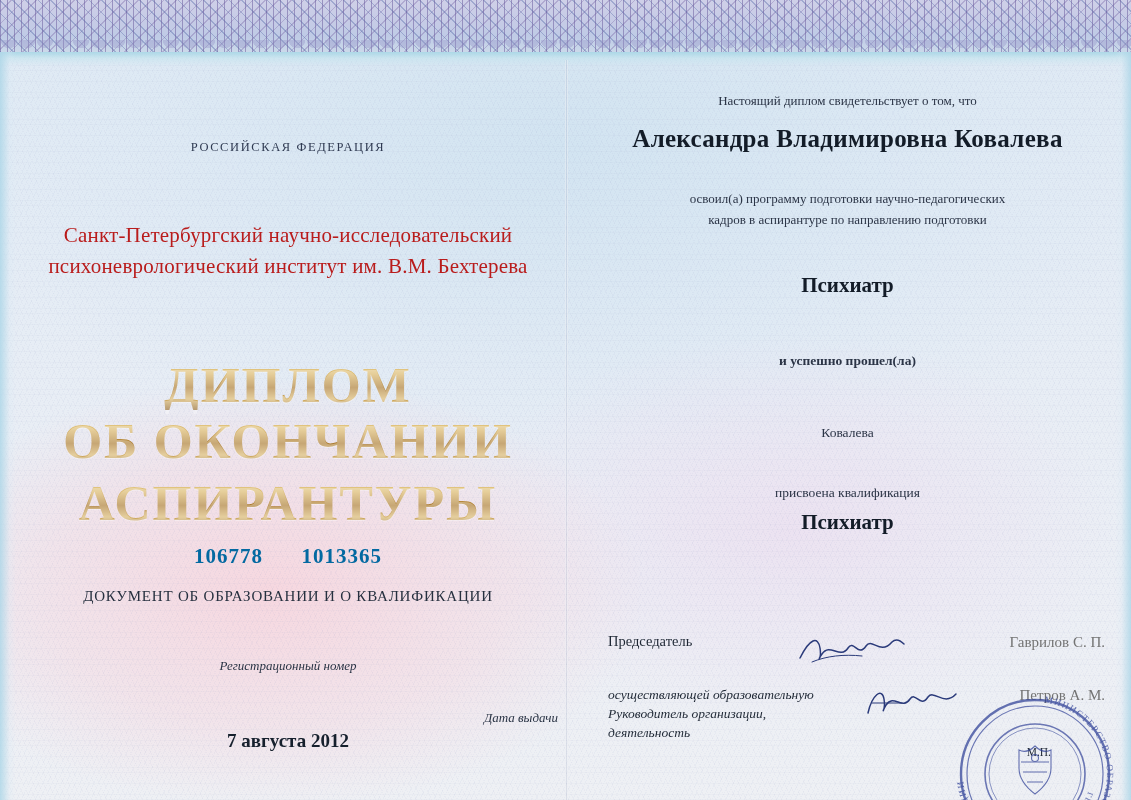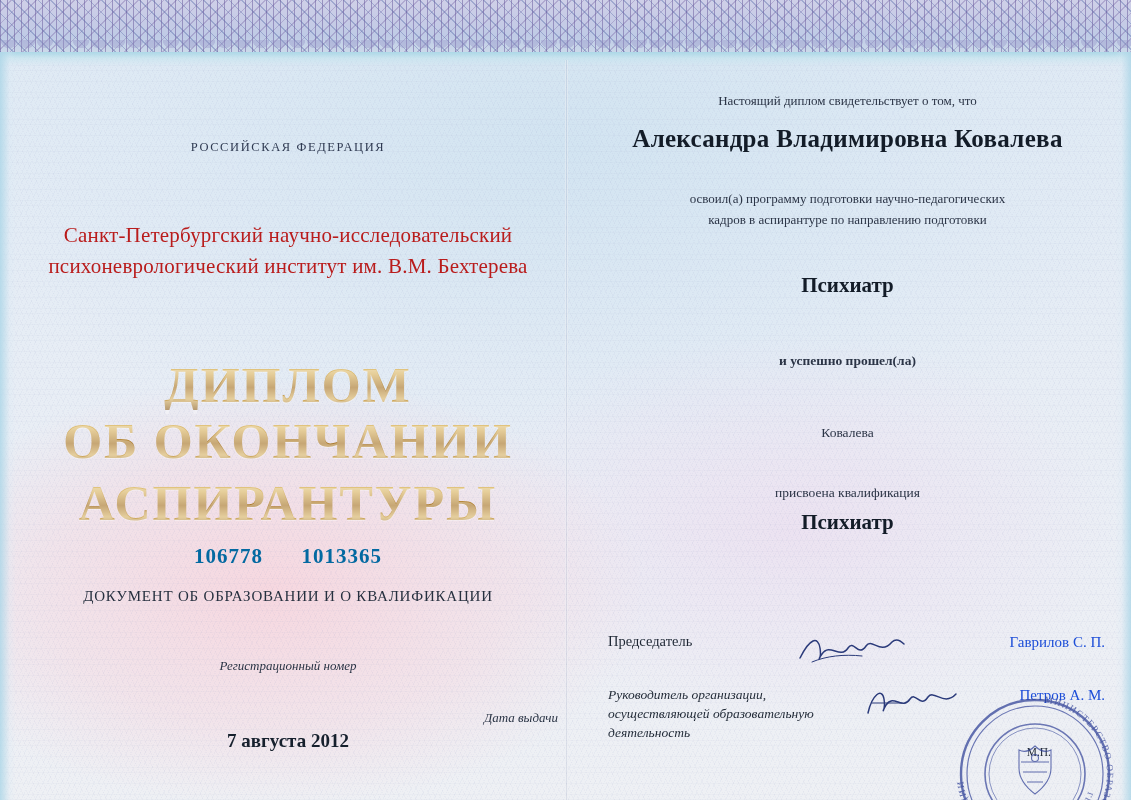--- a/index.html
+++ b/index.html
@@ -285,21 +285,21 @@
   .sig-role {
     font-size: 14.5px;
     color: #1f2835;
     line-height: 19px;
     font-style: normal;
     max-width: 230px;
   }
   .sig-role.italic { font-style: italic; font-size: 13.5px; }
   .sig-name {
     font-size: 15px;
-    color: #1d4ed8;
+    color: #737373;
     white-space: nowrap;
     padding-top: 2px;
     font-family: Liberation Serif, serif;
   }
   .sig-scribble {
     width: 110px;
     height: 34px;
     margin: 0 8px;
   }
   .mp {
@@ -391,22 +391,22 @@
       <div class="sig-role">Председатель</div>
       <svg class="sig-scribble" viewBox="0 0 110 34">
         <path d="M4 26 C14 6, 22 4, 24 16 C26 28, 20 30, 26 22 C34 10, 44 28, 52 16 C58 7, 62 26, 70 14 C76 5, 84 24, 96 10 C100 6, 104 8, 108 12" fill="none" stroke="#2a3a7a" stroke-width="1.5" stroke-linecap="round"></path>
         <path d="M16 30 C30 24, 48 22, 66 24" fill="none" stroke="#2a3a7a" stroke-width="1" stroke-linecap="round"></path>
       </svg>
       <div class="sig-name">Гаврилов С. П.</div>
     </div>
 
     <div class="sig-row sig-row-2">
       <div class="sig-role italic">
+        <div>осуществляющей образовательную</div>
         <div>Руководитель организации,</div>
-        <div>осуществляющей образовательную</div>
         <div>деятельность</div>
       </div>
       <svg class="sig-scribble" viewBox="0 0 110 34">
         <path d="M6 28 C10 10, 20 2, 22 14 C24 26, 18 30, 24 20 C32 8, 40 26, 48 14 C54 6, 58 24, 66 12 C72 4, 82 22, 94 9" fill="none" stroke="#2a3a7a" stroke-width="1.5" stroke-linecap="round"></path>
         <path d="M10 18 L40 18" fill="none" stroke="#2a3a7a" stroke-width="1" stroke-linecap="round"></path>
       </svg>
       <div class="sig-name">Петров А. М.</div>
     </div>
 
     <div class="mp">М.П.</div>

